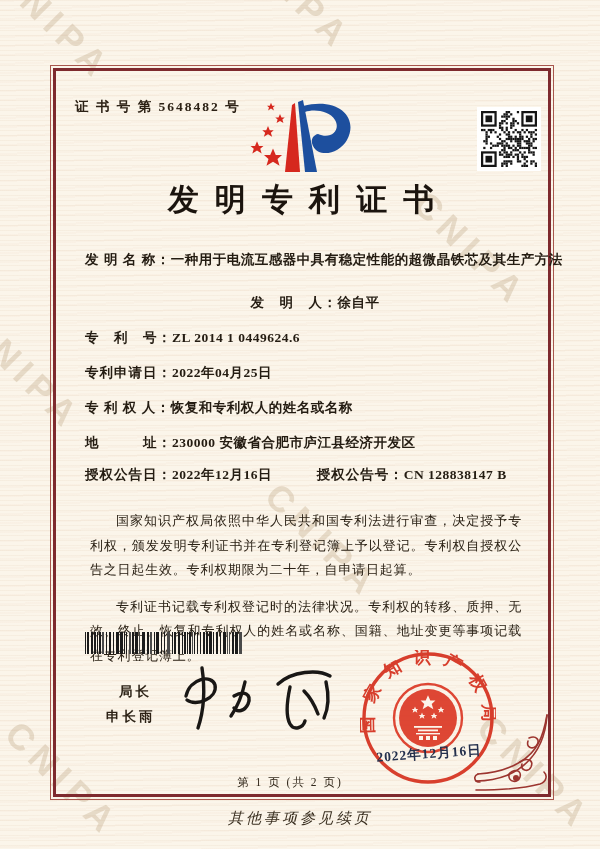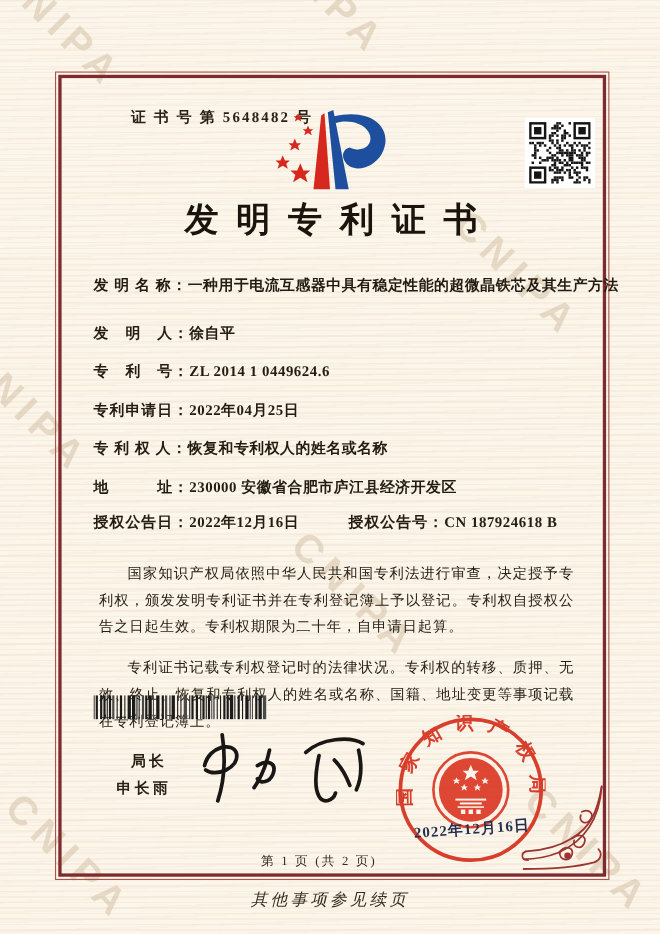--- a/index.html
+++ b/index.html
@@ -21,21 +21,21 @@
   .frame-outer{
     position:absolute; left:50px; top:65px; width:502px; height:733px;
     border:1px solid #a8564c; z-index:2;
   }
   .frame-inner{
     position:absolute; left:2px; top:2px; right:2px; bottom:2px;
     border:3px solid #7e2a2e;
   }
   .content{position:absolute; inset:0; z-index:3;}
   .certno{
-    left:75px; top:98px; font-size:13.5px; font-weight:600; letter-spacing:2px; color:#2c2115;margin-left:44px;
+    left:75px; top:98px; font-size:13.5px; font-weight:600; letter-spacing:2px; color:#2c2115;
   }
   .title{
     left:50px; top:179px; width:502px; text-align:center;
     font-size:31px; font-weight:bold; letter-spacing:0.52em; text-indent:0.52em;
     color:#1b140e;
   }
   .row{left:85px; width:460px; font-size:13.5px; font-weight:600; color:#241c12; white-space:nowrap;}
   .row .lbl{display:inline-block; letter-spacing:1px;}
   .row .val{letter-spacing:0.5px;}
   .paras{
@@ -290,39 +290,39 @@
           <rect x="2.24" y="42.56" width="11.200000000000001" height="11.200000000000001" fill="#fff"></rect>
           <rect x="4.48" y="44.800000000000004" width="6.720000000000001" height="6.720000000000001" fill="#151515"></rect>
         </svg>
       </div>
 
     <div class="abs title">发明专利证书</div>
 
     <div class="abs row" style="top:251px;">
       <span class="lbl">发 明 名 称：</span><span class="val">一种用于电流互感器中具有稳定性能的超微晶铁芯及其生产方法</span>
     </div>
-    <div class="abs row" style="top:294px;">
+    <div class="abs row" style="top:294px;text-align:center;">
       <span class="lbl">发　明　人：</span><span class="val">徐自平</span>
     </div>
     <div class="abs row" style="top:329px;">
       <span class="lbl">专　利　号：</span><span class="val">ZL 2014 1 0449624.6</span>
     </div>
     <div class="abs row" style="top:364px;">
       <span class="lbl">专利申请日：</span><span class="val">2022年04月25日</span>
     </div>
     <div class="abs row" style="top:399px;">
       <span class="lbl">专 利 权 人：</span><span class="val">恢复和专利权人的姓名或名称</span>
     </div>
     <div class="abs row" style="top:434px;">
       <span class="lbl">地　　　址：</span><span class="val">230000 安徽省合肥市庐江县经济开发区</span>
     </div>
     <div class="abs row" style="top:466px;">
       <span class="lbl">授权公告日：</span><span class="val">2022年12月16日</span>
       <span style="display:inline-block; width:38px;"></span>
-      <span class="lbl">授权公告号：</span><span class="val">CN 187924618 B</span>
+      <span class="lbl">授权公告号：</span><span class="val">CN 128838147 B</span>
     </div>
 
     <div class="abs paras">
       <p>国家知识产权局依照中华人民共和国专利法进行审查，决定授予专利权，颁发发明专利证书并在专利登记簿上予以登记。专利权自授权公告之日起生效。专利权期限为二十年，自申请日起算。</p>
       <p>专利证书记载专利权登记时的法律状况。专利权的转移、质押、无效、终止、恢复和专利权人的姓名或名称、国籍、地址变更等事项记载在专利登记簿上。</p>
     </div>
 
     <div class="abs barcode">
         <svg width="158" height="22" viewBox="0 0 158 22">
           <rect x="0" y="0" width="1" height="22" fill="#1b1b1b"></rect>

